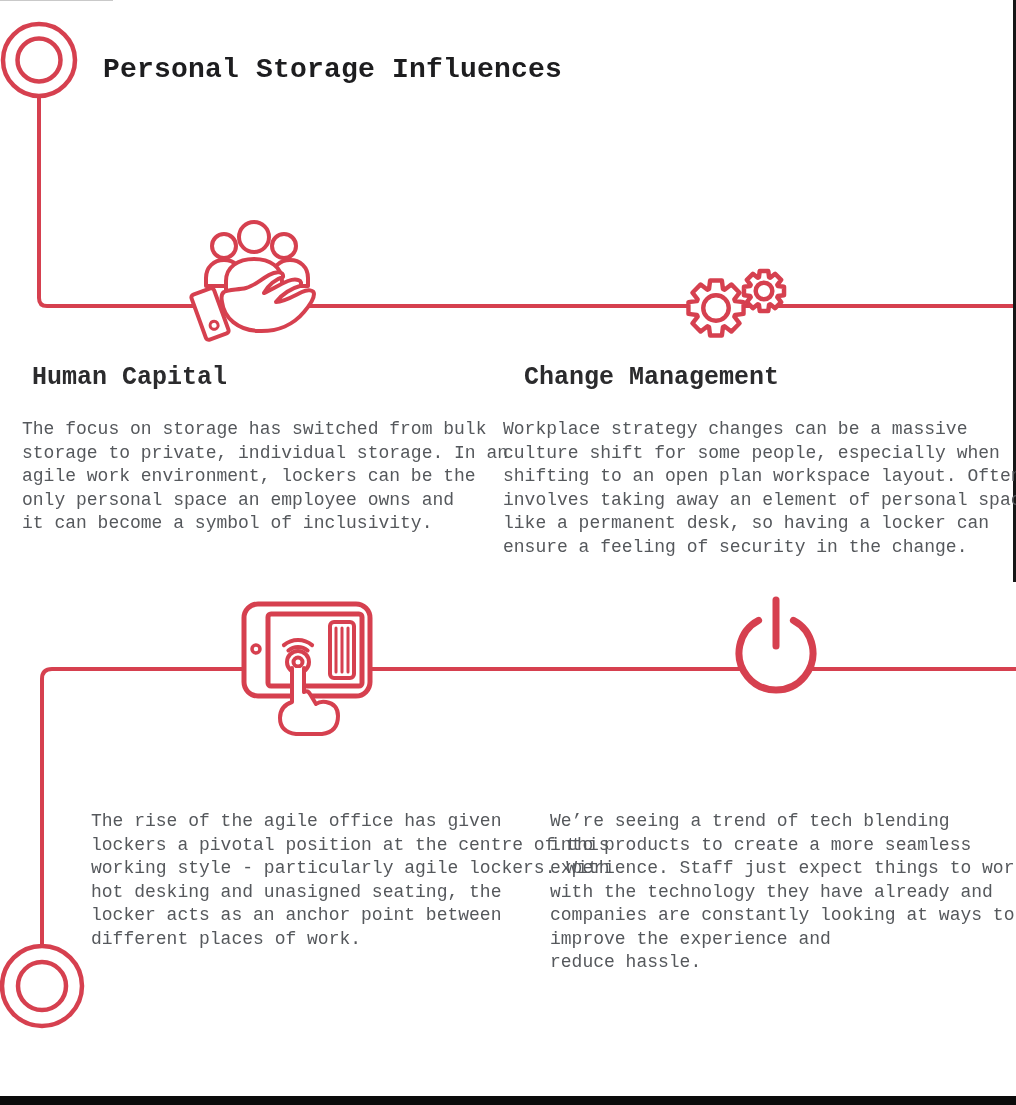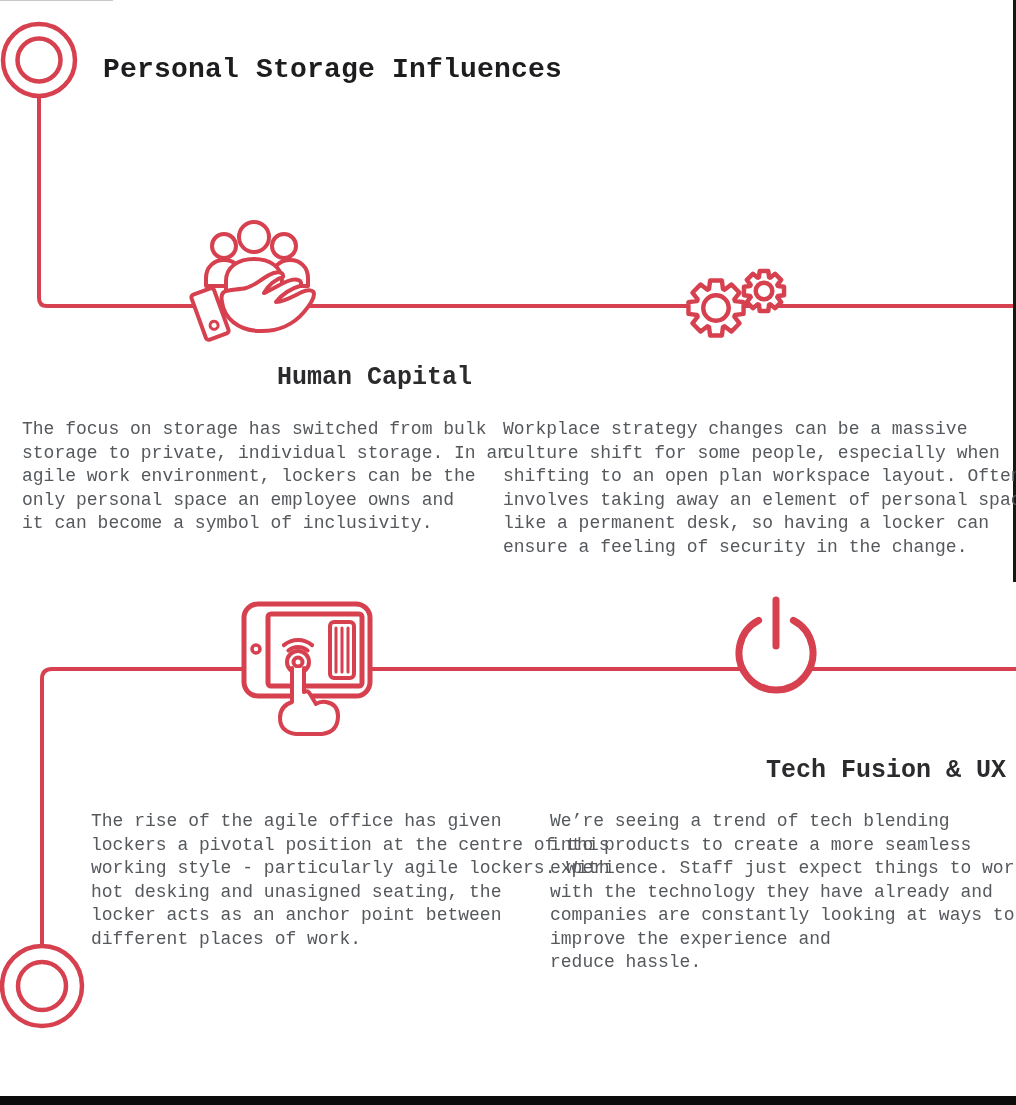--- a/index.html
+++ b/index.html
@@ -6,21 +6,21 @@
   .canvas{
     position:relative;width:1016px;height:1105px;overflow:hidden;
     background:#ffffff;font-family:Liberation Mono, monospace;padding-left:47px;
   }
   .abs{position:absolute;}
   .page-title{
     font-size:28px;font-weight:700;color:#1d1d1f;letter-spacing:.2px;
     white-space:pre;
   }
   .sec-heading{
-    font-size:25px;font-weight:700;color:#2b2b2d;text-align:right;white-space:pre;
+    font-size:25px;font-weight:700;color:#2b2b2d;text-align:left;white-space:pre;
   }
   .sec-body{
     font-size:18px;line-height:23.5px;color:#55585c;text-align:left;white-space:pre;
   }
   svg{display:block;overflow:visible;}
   .bottom-bar{left:0;top:1096px;width:1016px;height:9px;background:#0b0b0b;}
   .top-edge{left:0;top:0;width:113px;height:1px;background:#c9c9c9;}
 </style>
 </head>
 <body>
@@ -97,34 +97,34 @@
     </g>
   </svg>
 
   <svg class="abs" style="left:736px;top:598px" width="80" height="100" viewBox="0 0 80 100">
     <circle cx="40" cy="55" r="37" fill="#ffffff" stroke="none"></circle>
     <path d="M22.6 22.3 A37 37 0 1 0 57.4 22.3" fill="none" stroke="#d6404f" stroke-width="7" stroke-linecap="round"></path>
     <line x1="40" y1="2" x2="40" y2="48" stroke="#d6404f" stroke-width="7" stroke-linecap="round"></line>
   </svg>
 
   <div class="abs sec-heading" style="left:32px;top:363px;width:440px;">Human Capital</div>
+  <div class="abs sec-heading" style="left:524px;top:363px;width:440px;">Change Management</div>
 
   <div class="abs sec-body" style="left:22px;top:418px;width:460px;">The focus on storage has switched from bulk
 storage to private, individual storage. In an
 agile work environment, lockers can be the
 only personal space an employee owns and
 it can become a symbol of inclusivity.</div>
   <div class="abs sec-body" style="left:503px;top:418px;width:460px;">Workplace strategy changes can be a massive
 culture shift for some people, especially when
 shifting to an open plan workspace layout. Often it
 involves taking away an element of personal space
 like a permanent desk, so having a locker can
 ensure a feeling of security in the change.</div>
 
-  <div class="abs sec-heading" style="left:566px;top:756px;width:440px;">Tech Fusion &amp; UX</div>
 
   <div class="abs sec-body" style="left:91px;top:810px;width:460px;">The rise of the agile office has given
 lockers a pivotal position at the centre of this
 working style - particularly agile lockers. With
 hot desking and unasigned seating, the
 locker acts as an anchor point between
 different places of work.</div>
   <div class="abs sec-body" style="left:550px;top:810px;width:460px;">We’re seeing a trend of tech blending
 into products to create a more seamless
 experience. Staff just expect things to work

